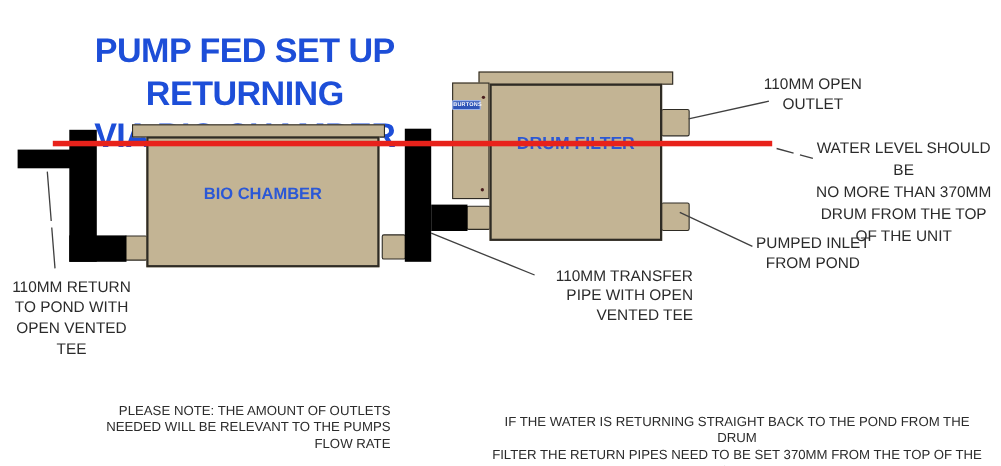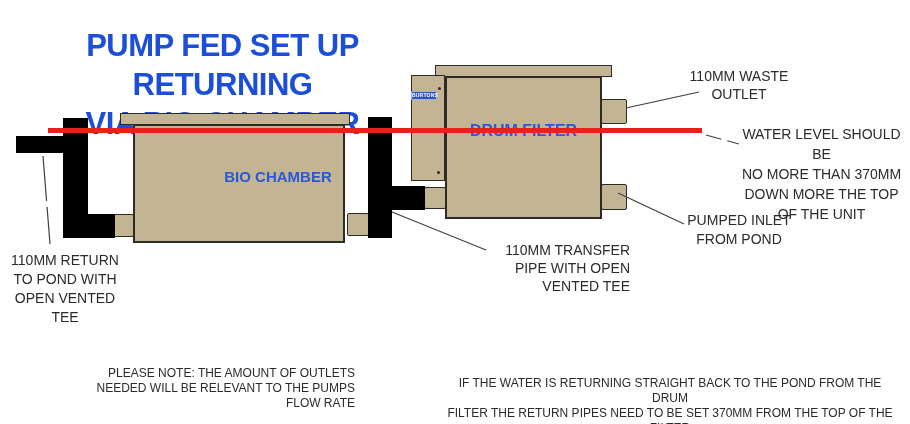--- a/index.html
+++ b/index.html
@@ -51,49 +51,49 @@
   <div class="conn" style="left:601px;top:184px;width:26px;height:26px;"></div>
 
   <div class="pipe" style="left:63px;top:118px;width:25px;height:120px;"></div>
   <div class="pipe" style="left:16px;top:136px;width:48px;height:17px;"></div>
   <div class="pipe" style="left:63px;top:214px;width:52px;height:24px;"></div>
   <div class="pipe" style="left:368px;top:117px;width:24px;height:121px;"></div>
   <div class="pipe" style="left:392px;top:186px;width:33px;height:24px;"></div>
 
   <div class="tank lid" style="left:120px;top:113px;width:230px;height:12px;"></div>
   <div class="tank" style="left:133px;top:124px;width:212px;height:119px;"></div>
-  <div class="tank-label" style="left:133px;top:168px;width:212px;font-size:15px;padding-left:39px;">BIO CHAMBER</div>
+  <div class="tank-label" style="left:133px;top:168px;width:212px;font-size:15px;">BIO CHAMBER</div>
 
   <div class="tank lid" style="left:435px;top:65px;width:177px;height:12px;"></div>
   <div class="tank panel" style="left:411px;top:75px;width:34px;height:106px;"></div>
   <div class="tank" style="left:445px;top:76px;width:157px;height:143px;"></div>
   <div class="tank-label" style="left:445px;top:84px;width:157px;font-size:16px;margin-top:38px;">DRUM FILTER</div>
   <div class="badge">BURTONS</div>
   <div class="dot" style="left:438px;top:87px;"></div>
   <div class="dot" style="left:437px;top:171px;"></div>
 
   <div class="waterline"></div>
 
   <svg class="leaders" viewBox="0 0 910 424">
     <line x1="43" y1="156" x2="50" y2="244" stroke="#404040" stroke-width="1.2" stroke-dasharray="45,6"></line>
     <line x1="392" y1="212" x2="486" y2="250" stroke="#404040" stroke-width="1.2"></line>
     <line x1="626" y1="108" x2="699" y2="92" stroke="#404040" stroke-width="1.2"></line>
     <line x1="706" y1="135" x2="739" y2="144" stroke="#404040" stroke-width="1.2" stroke-dasharray="16,6"></line>
     <line x1="618" y1="193" x2="684" y2="224" stroke="#404040" stroke-width="1.2"></line>
   </svg>
 
   <div class="ann" style="left:674px;top:67px;width:130px;line-height:18px;">
-    <span>110MM WASTE</span>
+    <span>110MM OPEN</span>
     <span>OUTLET</span>
   </div>
 
   <div class="ann" style="left:733px;top:124px;width:177px;line-height:20px;">
     <span>WATER LEVEL SHOULD BE</span>
     <span>NO MORE THAN 370MM</span>
-    <span>DOWN MORE THE TOP</span>
+    <span>DRUM FROM THE TOP</span>
     <span>OF THE UNIT</span>
   </div>
 
   <div class="ann" style="left:674px;top:211px;width:130px;">
     <span>PUMPED INLET</span>
     <span>FROM POND</span>
   </div>
 
   <div class="ann" style="left:5px;top:251px;width:120px;">
     <span>110MM RETURN</span>

